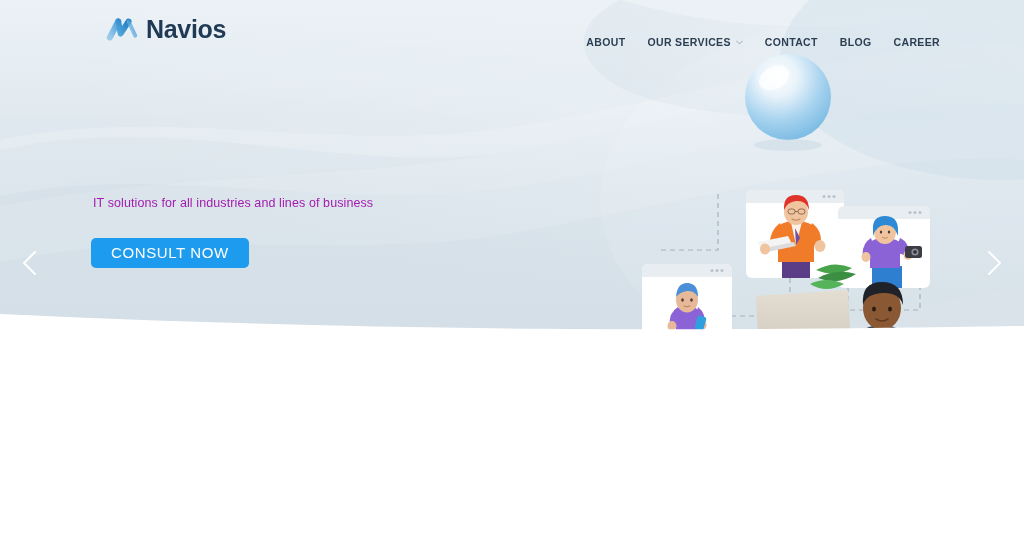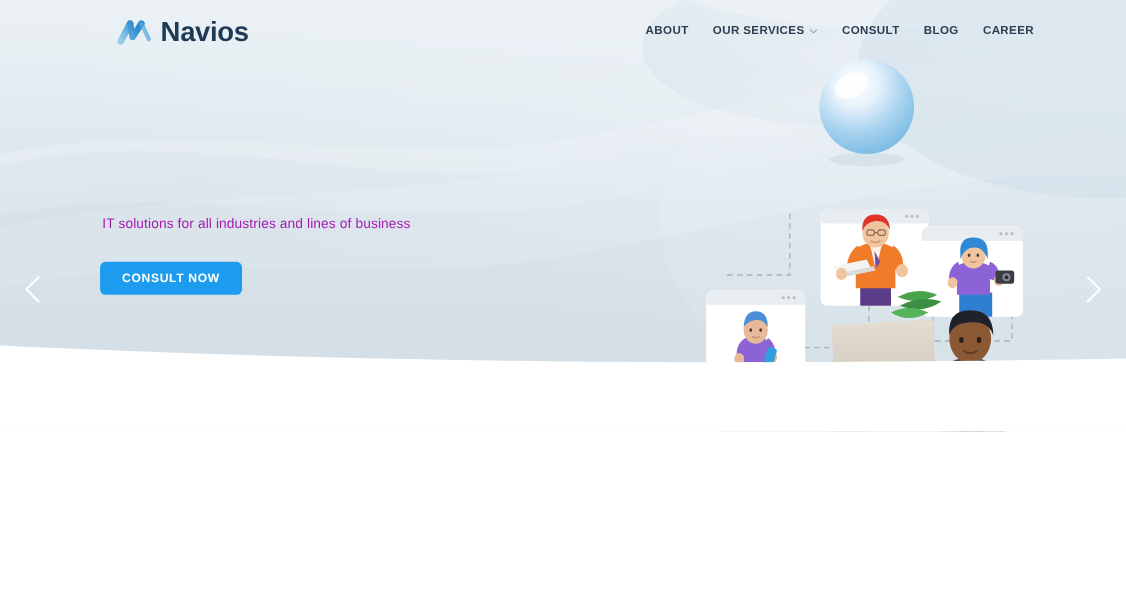--- a/index.html
+++ b/index.html
@@ -53,21 +53,21 @@
   .brand-name {
     font-size: 25px;
     font-weight: 700;
     color: #1f3a54;
     letter-spacing: -0.3px;
     line-height: 1;
   }
 
   .nav {
     position: absolute;
-    right: 84px; top: 22px;
+    right: 84px; top: 36px;
     display: flex;
     align-items: center;
     gap: 22px;
   }
   .nav-item {
     display: flex;
     align-items: center;
     gap: 5px;
     font-size: 10.5px;
     font-weight: 700;
@@ -108,22 +108,22 @@
   .cta {
     margin-top: 28px;
     display: inline-block;
     background: #1d9bee;
     color: #ffffff;
     border: none;
     border-radius: 5px;
     padding: 0 20px;
     height: 30px;
     line-height: 30px;
-    font-size: 11px;
-    font-weight: 700;
+    font-size: 15px;
+    font-weight: 400;
     letter-spacing: .6px;
     font-family: "Liberation Sans", sans-serif;
     cursor: pointer;
   }
 
   
   .arrow {
     position: absolute;
     top: 246px;
     width: 34px; height: 34px;
@@ -266,21 +266,21 @@
       <div class="nav-item">
         <span>ABOUT</span>
       </div>
       <div class="nav-item">
         <span>OUR SERVICES</span>
         <svg class="chev-down" viewBox="0 0 10 10">
           <path d="M1 3 L5 7 L9 3" fill="none" stroke="#4a6072" stroke-width="1.3" stroke-linecap="round" stroke-linejoin="round"></path>
         </svg>
       </div>
       <div class="nav-item">
-        <span>CONSULT</span>
+        <span>CONTACT</span>
       </div>
       <div class="nav-item">
         <span>BLOG</span>
       </div>
       <div class="nav-item">
         <span>CAREER</span>
       </div>
     </nav>
   </div>
 

